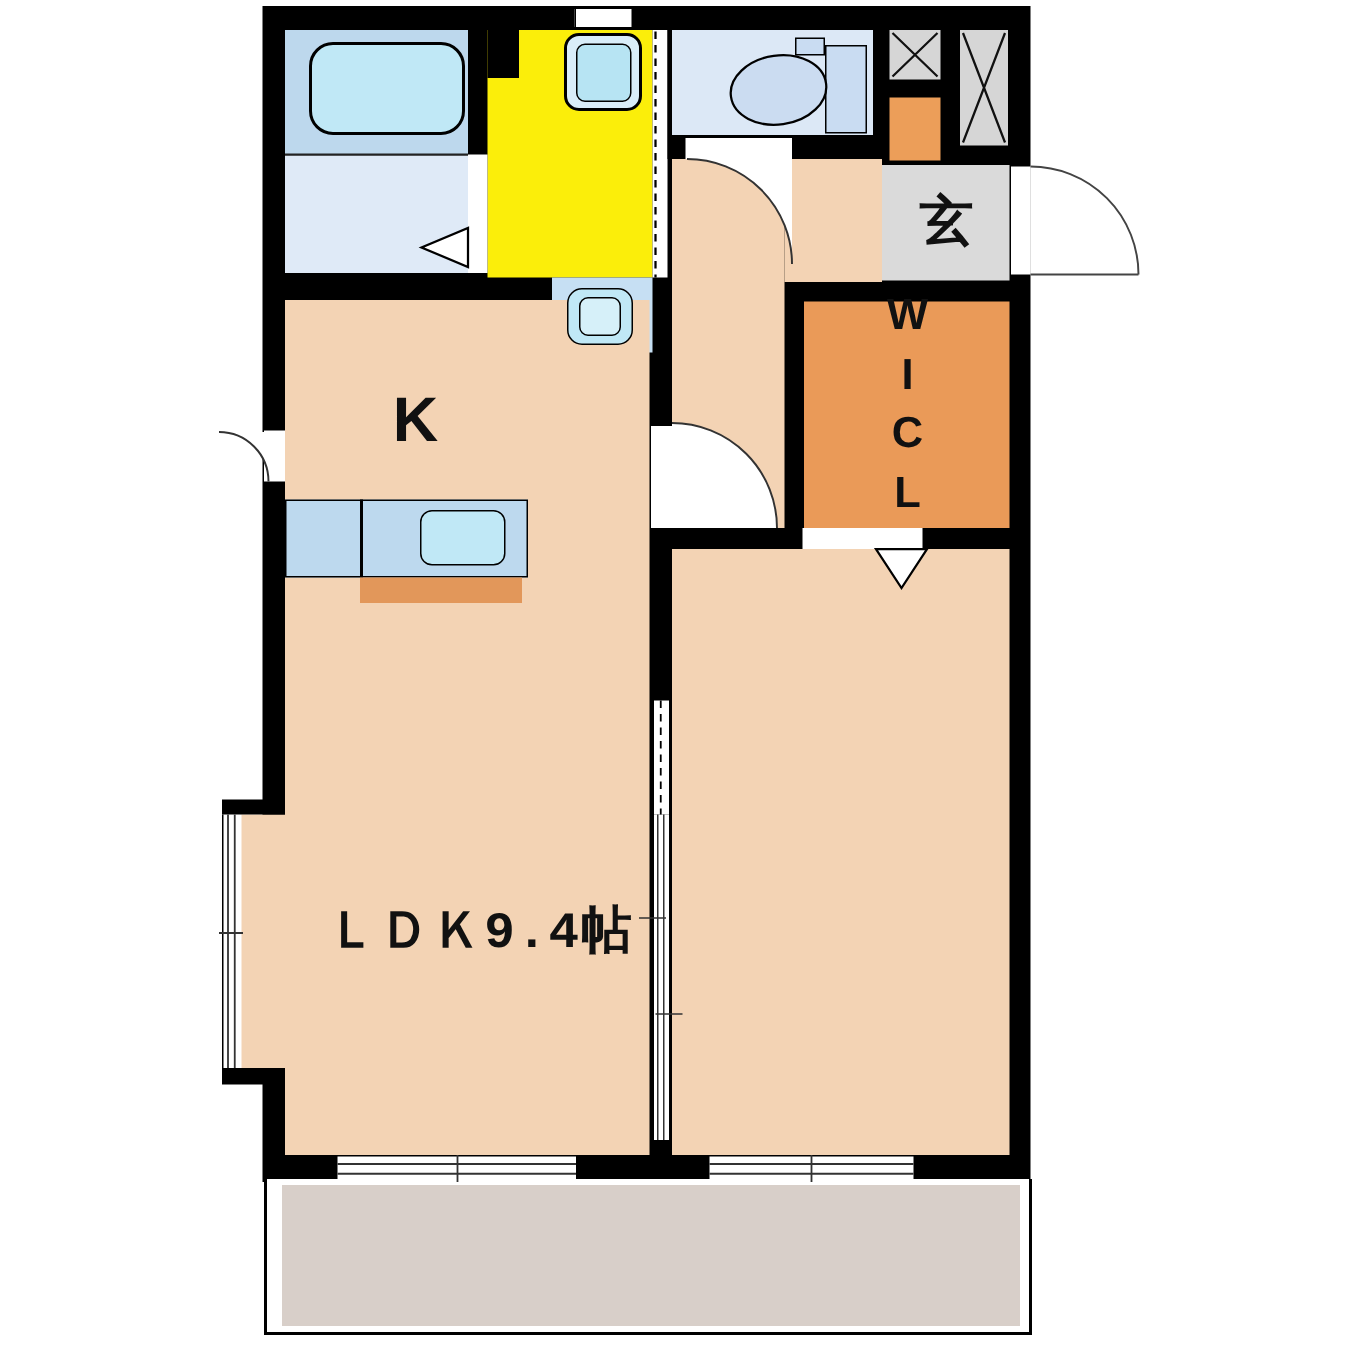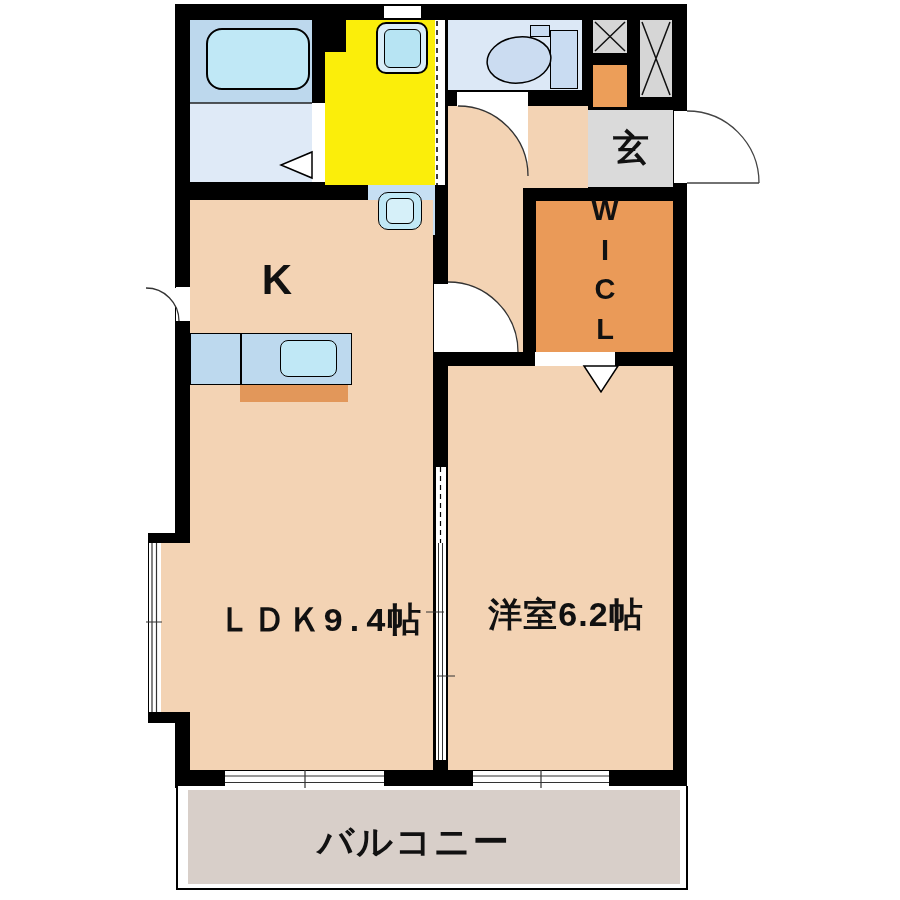--- a/index.html
+++ b/index.html
@@ -113,23 +113,21 @@
     <path d="M 438.5 543 L 438.5 760 M 442.5 543 L 442.5 760" stroke="#333" stroke-width="1" fill="none"></path>
     <path d="M 426 612 L 444 612 M 437 676 L 455 676" stroke="#333" stroke-width="1" fill="none"></path>
 
     <path d="M 225 776 L 384 776 M 225 782.5 L 384 782.5 M 305 770 L 305 788" stroke="#333" stroke-width="1.2" fill="none"></path>
     <path d="M 473 776 L 609 776 M 473 782.5 L 609 782.5 M 541 770 L 541 788" stroke="#333" stroke-width="1.2" fill="none"></path>
     <path d="M 152 543 L 152 712 M 156.5 543 L 156.5 712 M 146 622 L 162 622" stroke="#333" stroke-width="1.2" fill="none"></path>
   </svg>
 
   <div class="lbl" style="left:277px;top:280px;font-size:42px;font-weight:600;">K</div>
   <div class="lbl" style="left:320px;top:620px;font-size:34px;letter-spacing:1px;font-family:Liberation Mono, monospace;">ＬＤＫ9.4帖</div>
-  <div class="lbl" style="left:566px;top:615px;font-size:34px;letter-spacing:1px;">洋室6.2帖</div>
   <div class="lbl" style="left:631px;top:148px;font-size:36px;">玄</div>
   <div class="a" style="left:586px;top:196px;width:38px;height:148px;display:flex;flex-direction:column;align-items:center;justify-content:space-between;font-size:29px;font-weight:600;line-height:1;">
     <span>W</span>
     <span>I</span>
     <span>C</span>
     <span>L</span>
   </div>
-  <div class="lbl" style="left:414px;top:842px;font-size:36px;letter-spacing:2px;">バルコニー</div>
 
 </div>
 
 </body></html>

